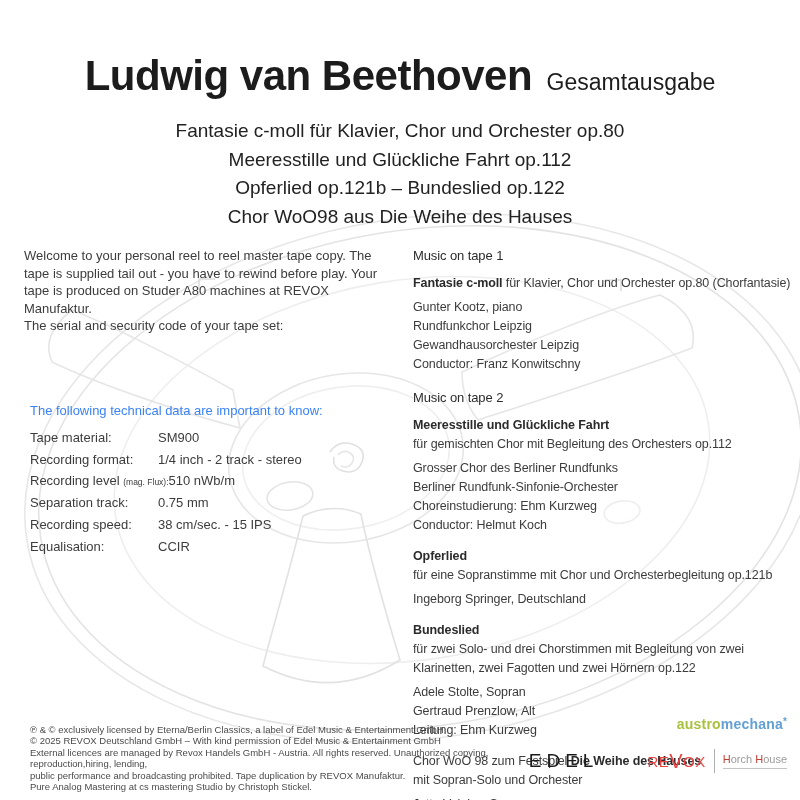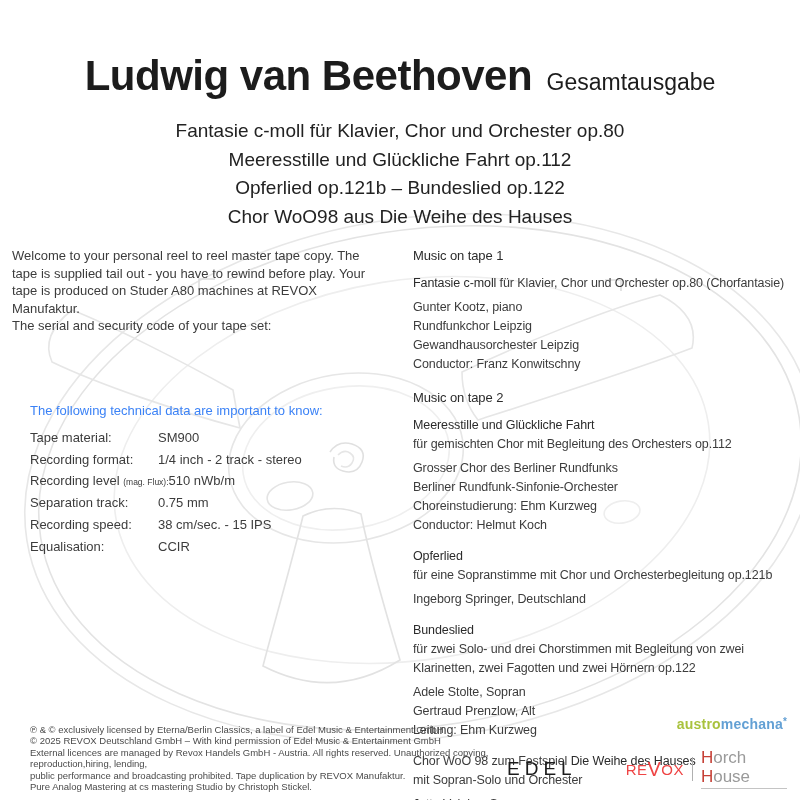--- a/index.html
+++ b/index.html
@@ -11,54 +11,54 @@
 
   
   .header{position:absolute;top:34px;left:0;right:0;text-align:center;z-index:1;}
   .title-line{white-space:nowrap;line-height:52px;margin-top:16px;}
   .main-title{font-size:42px;font-weight:bold;color:#1c1c1c;letter-spacing:-0.5px;}
   .edition{font-size:23px;color:#1c1c1c;margin-left:10px;}
   .subtitles{margin-top:6px;}
   .subtitle-line{font-size:19px;line-height:28.7px;color:#222;}
 
   
-  .left-col{position:absolute;left:12px;top:247px;width:364px;z-index:1;}
+  .left-col{position:absolute;left:24px;top:247px;width:364px;z-index:1;}
   .intro,.serial-note{font-size:13px;line-height:17.6px;color:#3c3c3c;}
   .tech-block{position:absolute;left:30px;top:402px;width:372px;z-index:1;}
   .tech-heading{font-size:13px;line-height:17px;color:#3b82f6;margin-bottom:9px;}
   .spec-row{display:flex;align-items:flex-start;font-size:13px;line-height:19.7px;}
   .spec-label{flex:0 0 128px;white-space:nowrap;}
   .spec-note{font-size:8.5px;}
   .spec-value{white-space:nowrap;}
 
   
   .right-col{position:absolute;left:413px;top:246px;width:382px;font-size:12.5px;
              line-height:19px;color:#3c3c3c;letter-spacing:-0.1px;z-index:1;}
   .sec-heading{font-weight:normal;font-size:13px;color:#2b2b2b;}
   .work-title-line{margin-top:9px;white-space:nowrap;}
-  .bold{font-weight:normal;color:#2b2b2b;}
+  .bold{font-weight:bold;color:#2b2b2b;}
   .performers{white-space:pre-line;margin-top:5px;}
   .mt12{margin-top:12px;}
   .mt14{margin-top:14px;}
 
   
   .footer-legal{position:absolute;left:30px;top:724px;width:520px;font-size:9.5px;
                 line-height:11.4px;color:#4a4a4a;white-space:pre-line;z-index:1;}
   .logos{position:absolute;right:13px;top:716px;width:280px;z-index:1;}
   .austromechana{text-align:right;font-size:14px;font-weight:bold;letter-spacing:0.2px;}
   .austro-part{color:#a9c23d;}
   .mechana-part{color:#63a0d4;}
   .am-asterisk{color:#63a0d4;font-size:10px;vertical-align:top;}
   .logo-row{display:flex;justify-content:flex-end;align-items:center;gap:30px;margin-top:17px;}
   .edel-logo{font-size:19px;letter-spacing:5px;color:#1b1b1b;}
   .revox-group{display:flex;align-items:center;}
   .revox-logo{font-weight:normal;color:#ef4444;font-size:15px;letter-spacing:0.5px;line-height:1;padding-left:19px;}
   .revox-v{font-size:20px;vertical-align:-1px;}
   .logo-divider{width:1px;height:24px;background:#b0b0b0;margin:0 8px;}
-  .horch-logo{font-size:17px;color:#9a9a9a;border-bottom:1px solid #c4c4c4;padding-bottom:2px;line-height:1.1;}
+  .horch-logo{font-size:11px;color:#9a9a9a;border-bottom:1px solid #c4c4c4;padding-bottom:2px;line-height:1.1;}
   .horch-h{color:#c63f35;}
 </style>
 </head>
 <body>
 
 <div class="page">
 
   <svg class="reel-art" viewBox="0 0 800 800" fill="none">
     <g stroke="#e5e5e5" stroke-width="1.6" fill="none">
       <ellipse cx="420" cy="478" rx="398" ry="260" transform="rotate(-9 420 478)" stroke="#e7e7e7"></ellipse>

